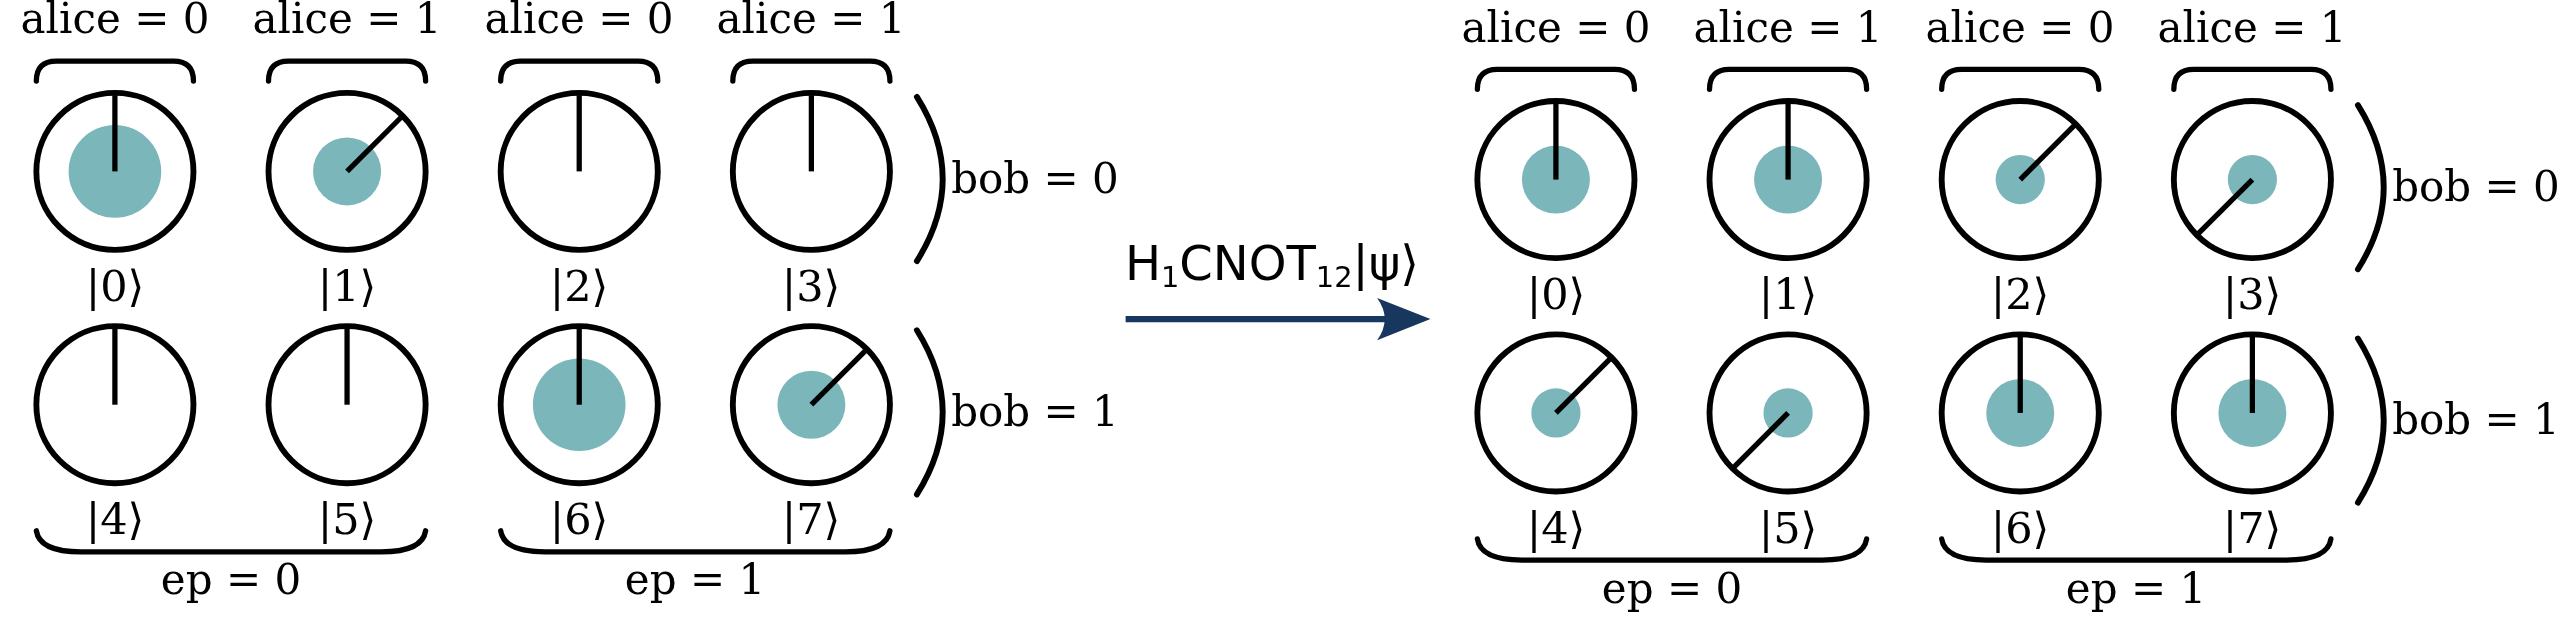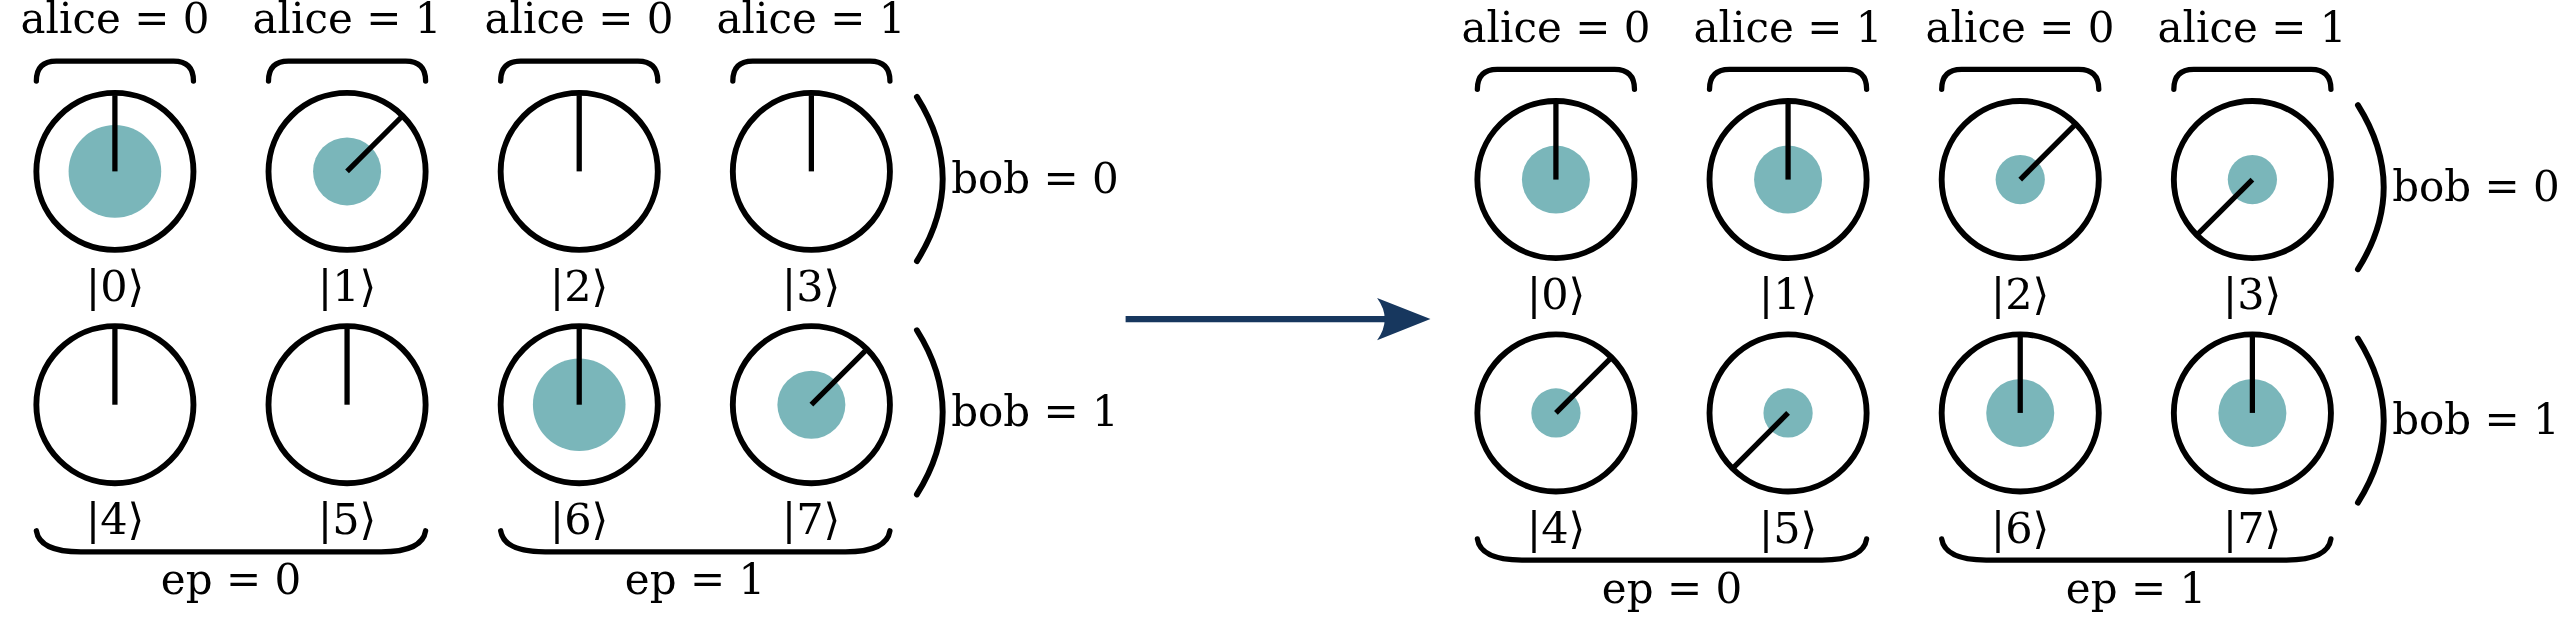--- a/index.html
+++ b/index.html
@@ -132,14 +132,15 @@
       <div class="lbl ket-label" style="left: 2252px; top: 294px;">|3⟩</div>
       <div class="lbl ket-label" style="left: 1556px; top: 528px;">|4⟩</div>
       <div class="lbl ket-label" style="left: 1788px; top: 528px;">|5⟩</div>
       <div class="lbl ket-label" style="left: 2020px; top: 528px;">|6⟩</div>
       <div class="lbl ket-label" style="left: 2252px; top: 528px;">|7⟩</div>
       <div class="lbl bob-label" style="left: 2476px; top: 187px;">bob = 0</div>
       <div class="lbl bob-label" style="left: 2476px; top: 420px;">bob = 1</div>
       <div class="lbl ep-label" style="left: 1672px; top: 589px;">ep = 0</div>
       <div class="lbl ep-label" style="left: 2136px; top: 589px;">ep = 1</div>
     </div>
+  <div class="lbl arrow-label" id="arrow-label" style="left:1272px;top:263px;"><span>H</span><sub>1</sub><span>CNOT</span><sub>12</sub><span>|ψ⟩</span></div>
 </div>
 
 
 </body></html>

